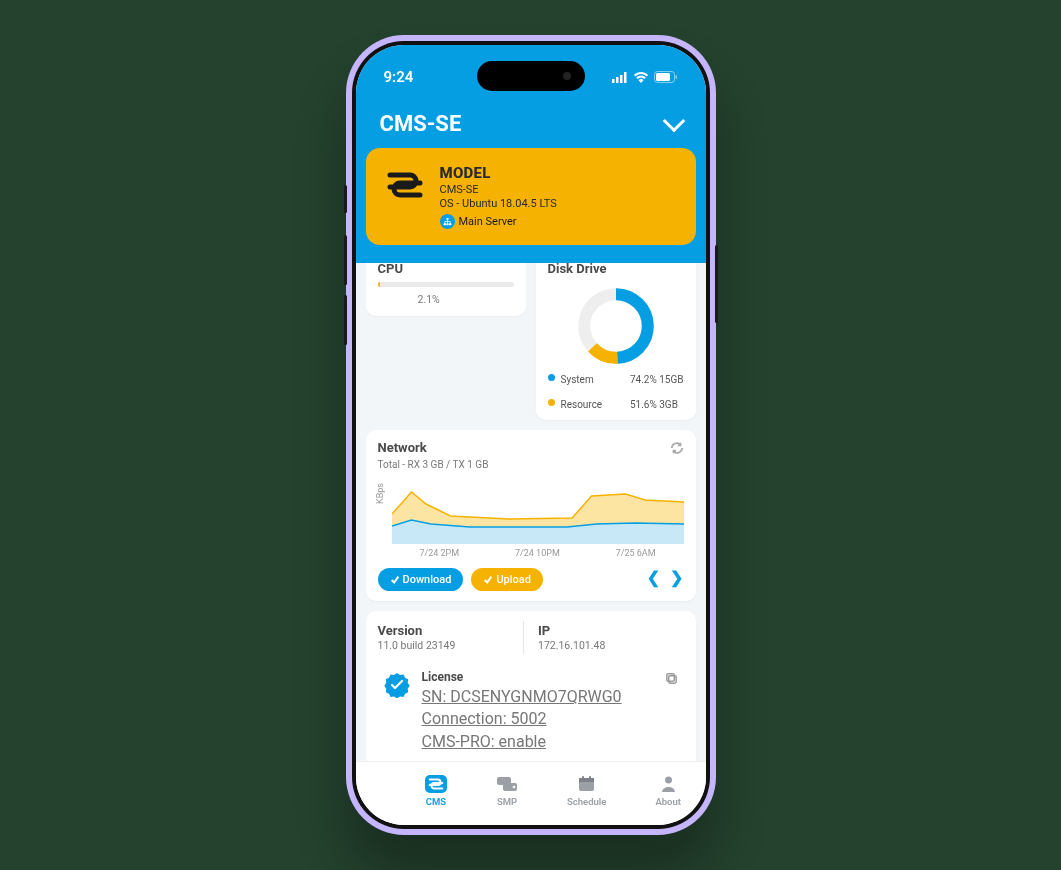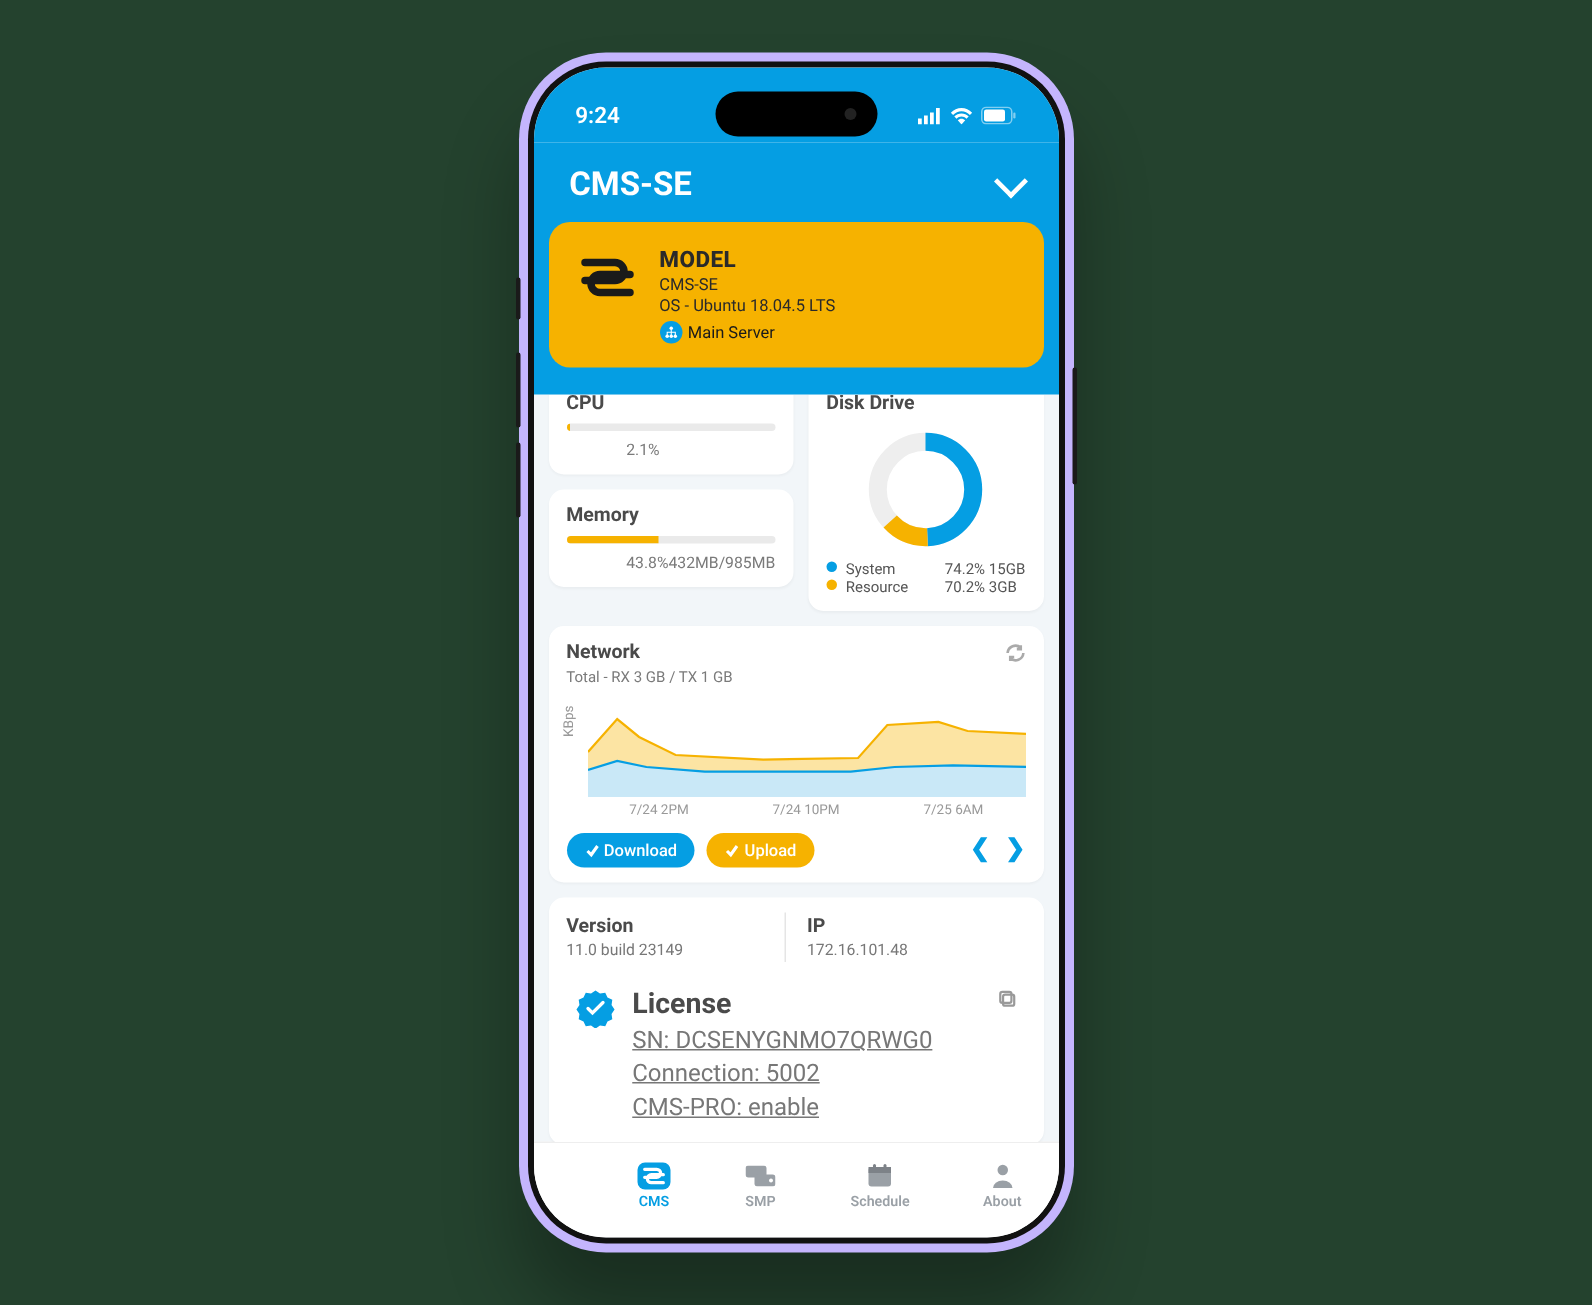--- a/index.html
+++ b/index.html
@@ -35,21 +35,21 @@
 
 .card { background: #fff; border-radius: 10px; padding: 10px 12px; box-shadow: 0 1px 2px rgba(0,0,0,0.04); }
 .card h4 { font-size: 13px; font-weight: 700; color: #4a4a4a; margin-bottom: 6px; }
 .bar { width: 100%; height: 5px; background: #eaeaea; border-radius: 3px; overflow: hidden; }
 .bar .fill { height: 100%; background: #f6b200; }
 .pct-row { margin-top: 6px; font-size: 10.5px; color: #7a7a7a; display:flex; justify-content:space-between;margin-left:40px; }
 
 .disk-card { display:flex; flex-direction:column; }
 .donut-wrap { display:flex; justify-content:center; padding:2px 0 6px; }
 .donut { width: 84px; height: 84px; }
-.legend { display:grid; grid-template-columns: auto 1fr auto; gap: 1px 6px; font-size:10px; color:#555; }
+.legend { display:grid; grid-template-columns: auto 1fr auto; gap: 14px 6px; font-size:10px; color:#555; }
 .dot { width:7px; height:7px; border-radius:50%; display:inline-block; }
 .dot.blue { background:#059ee3; } .dot.yel { background:#f6b200; }
 .legend .val { }
 
 .network-card { margin-top: 10px; position:relative; }
 .network-card .sub { font-size: 10px; color: #7a7a7a; margin-top:-2px; margin-bottom:4px; }
 .refresh-icon { position:absolute; top:10px; right:12px; color:#aaa; }
 .refresh-icon svg{ width:14px; height:14px; fill:none; stroke:#aaa; stroke-width:2;}
 .chart-area { position:relative; height:70px; margin-left:14px; }
 .ylabel { position:absolute; left:-12px; top:50%; transform: rotate(-90deg) translateX(10px); transform-origin:left; font-size:9px; color:#999; }
@@ -64,21 +64,21 @@
 
 .info-card { margin-top: 10px; }
 .info-top { display:flex; }
 .info-col { flex:1; padding:2px 0; }
 .info-col.b { border-left:1px solid #e5e5e5; padding-left:14px; }
 .info-col h5 { font-size:13px; font-weight:700; color:#4a4a4a; }
 .info-col .v { font-size:10.5px; color:#777; margin-top:1px; }
 .license-block { display:flex; gap:12px; margin-top:12px; padding:4px 6px; align-items:flex-start; position:relative; }
 .badge-check { width:26px; height:26px; display:flex; align-items:center; justify-content:center; margin-top:2px;}
 .badge-check svg { width:26px; height:26px; }
-.lic h5 { font-size:19px; font-weight:700; color:#4a4a4a; margin-bottom:2px; }
+.lic h5 { font-size:12px; font-weight:700; color:#4a4a4a; margin-bottom:2px; }
 .lic .ln { font-size:16px; color:#777; line-height:1.4;text-decoration:underline; }
 .copy-icon { position:absolute; right:6px; top:4px; color:#999; }
 .copy-icon svg { width:13px; height:13px; fill:none; stroke:#999; stroke-width:1.6; }
 
 .bottom-nav { height:64px; background:#fff; border-top:1px solid #eee; display:flex; justify-content:space-around; align-items:center; padding-bottom:6px; }
 .nav-item { display:flex; flex-direction:column; align-items:center; gap:3px; font-size:9.5px; font-weight:600; color:#9aa0a6; }
 .nav-item.active { color:#059ee3;margin-left:45px; }
 .nav-item .ic { width:22px; height:18px; display:flex; align-items:center; justify-content:center; }
 .nav-item.active .ic { background:#059ee3; border-radius:5px; padding:1px 3px; }
 
@@ -158,47 +158,37 @@
           <div class="cardcol-left">
             <div class="card">
               <h4>CPU</h4>
               <div class="bar">
                   <div class="fill" style="width:2.1%"></div>
                 </div>
               <div class="pct-row">
                   <span>2.1%</span>
                 </div>
             </div>
-            <div class="card">
-              <h4>Memory</h4>
-              <div class="bar">
-                  <div class="fill" style="width:43.8%"></div>
-                </div>
-              <div class="pct-row">
-                <span>43.8%</span>
-                <span>432MB/985MB</span>
-              </div>
-            </div>
           </div>
           <div class="card disk-card">
             <h4>Disk Drive</h4>
             <div class="donut-wrap">
               <svg class="donut" viewBox="0 0 42 42">
                 <circle cx="21" cy="21" r="15.9" fill="none" stroke="#eee" stroke-width="6"></circle>
                 <circle cx="21" cy="21" r="15.9" fill="none" stroke="#059ee3" stroke-width="6" stroke-dasharray="74.2 100" stroke-dashoffset="25" transform="rotate(-90 21 21)"></circle>
                 <circle cx="21" cy="21" r="15.9" fill="none" stroke="#f6b200" stroke-width="6" stroke-dasharray="13.9 100" stroke-dashoffset="-49.2" transform="rotate(-90 21 21)"></circle>
               </svg>
             </div>
             <div class="legend">
               <span class="dot blue"></span>
               <span>System</span>
               <span class="val">74.2% 15GB</span>
               <span class="dot yel"></span>
               <span>Resource</span>
-              <span class="val">70.2% 3GB</span>
+              <span class="val">51.6% 3GB</span>
             </div>
           </div>
         </div>
 
         <div class="card network-card">
           <span class="refresh-icon">
             <svg viewBox="0 0 16 16">
                 <path d="M2 8 a6 6 0 0 1 10 -4 M14 8 a6 6 0 0 1 -10 4 M12 2 v3 h-3 M4 14 v-3 h3"></path>
               </svg>
           </span>

